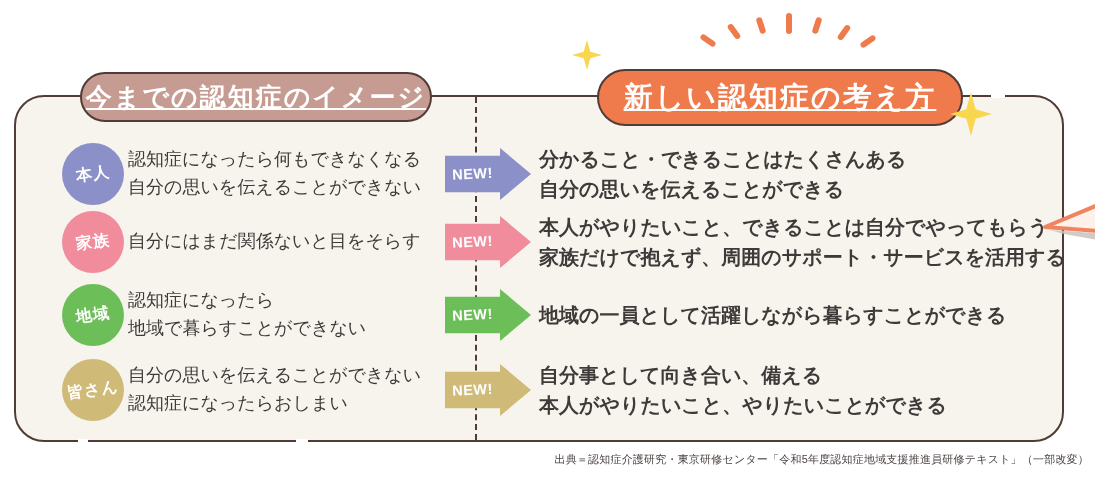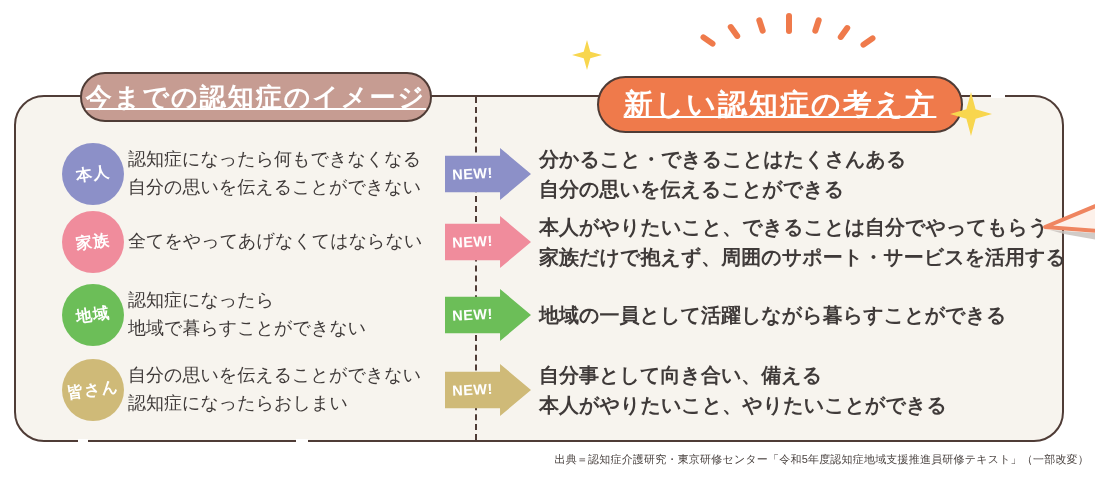--- a/index.html
+++ b/index.html
@@ -52,21 +52,21 @@
     text-decoration: underline;
   }
   .pill-old {
     left: 80px; top: 72px;
     width: 348px; height: 46px;
     border-radius: 25px;
     background: #c69c92;
     font-size: 26px;
   }
   .pill-new {
-    left: 597px; top: 76px;
+    left: 597px; top: 69px;
     width: 362px; height: 53px;
     border-radius: 29px;
     background: #ef7a4b;
     font-size: 29px;
   }
   
   .ray {
     position: absolute;
     width: 6px; height: 17px;
     border-radius: 3px;
@@ -204,21 +204,21 @@
       <span class="new-arrow-label">NEW!</span>
     </div>
     <div class="new-text">分かること・できることはたくさんある
 自分の思いを伝えることができる</div>
   </div>
 
   <div class="row row-2" style="--c: #f08c9c;">
     <div class="subject-circle">
       <span class="subject-label">家族</span>
     </div>
-    <div class="old-text">全てをやってあげなくてはならない</div>
+    <div class="old-text">自分にはまだ関係ないと目をそらす</div>
     <div class="new-arrow">
       <span class="new-arrow-label">NEW!</span>
     </div>
     <div class="new-text">本人がやりたいこと、できることは自分でやってもらう
 家族だけで抱えず、周囲のサポート・サービスを活用する</div>
   </div>
 
   <div class="row row-3" style="--c: #6cbe58;">
     <div class="subject-circle">
       <span class="subject-label">地域</span>

